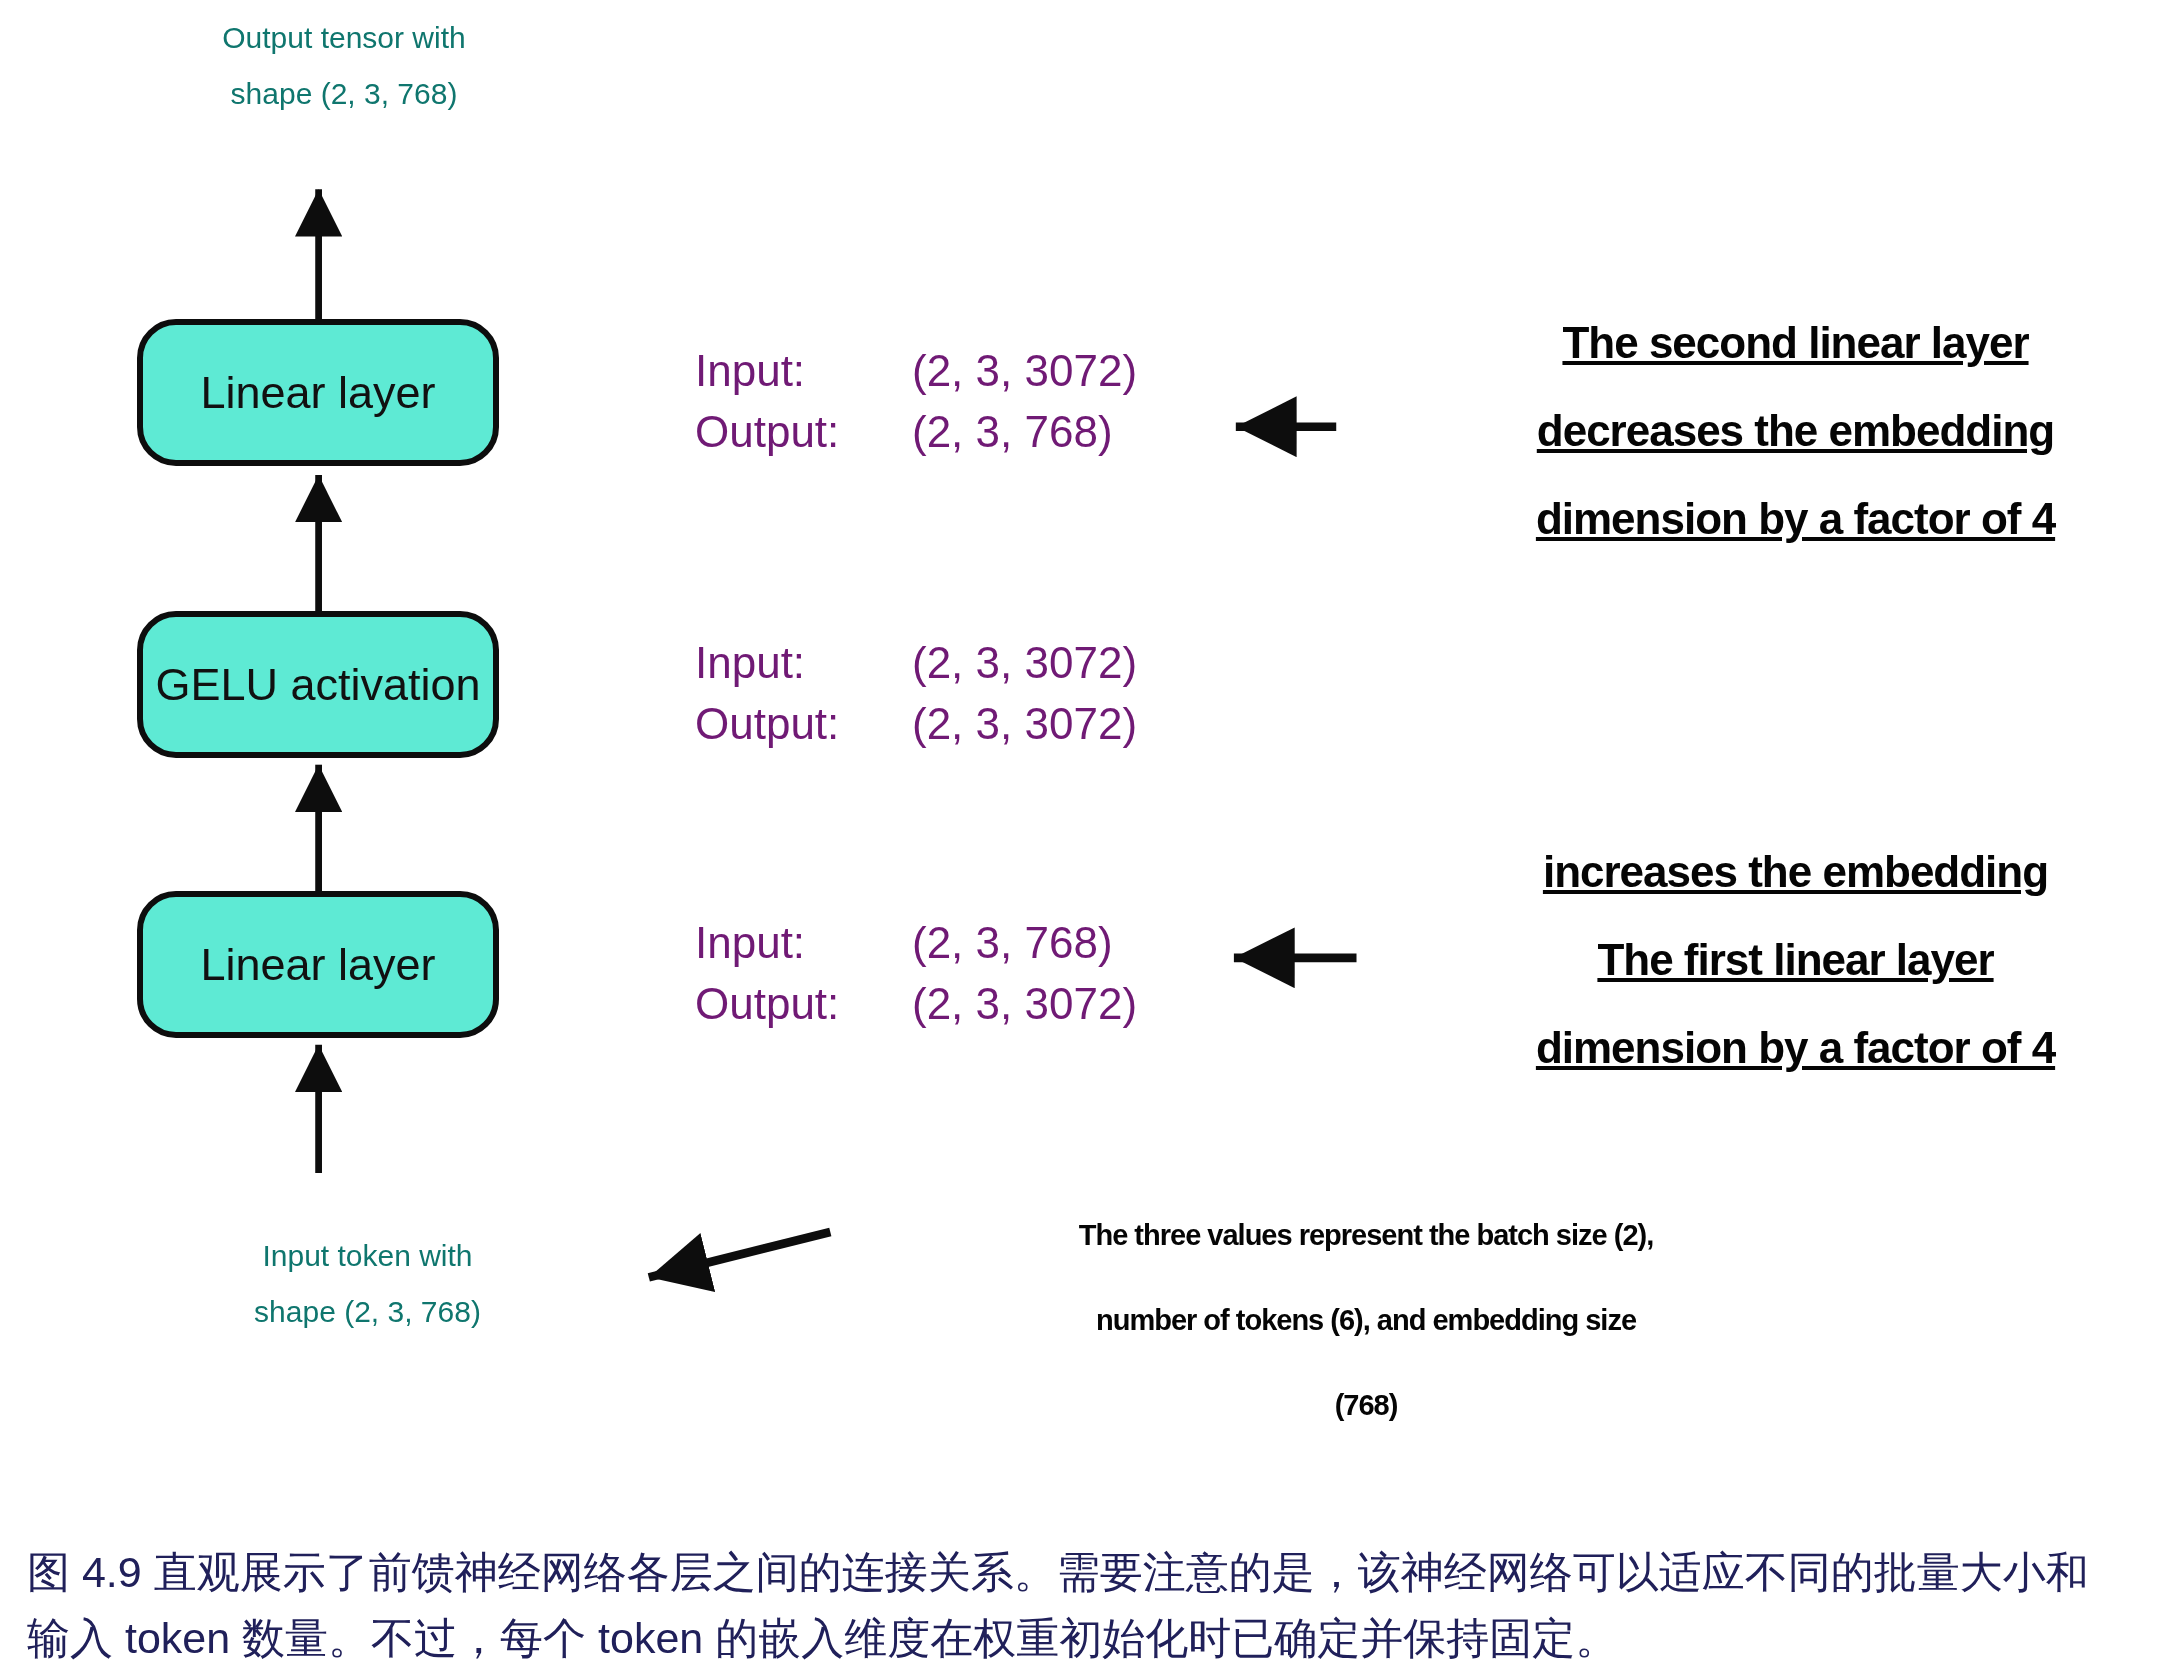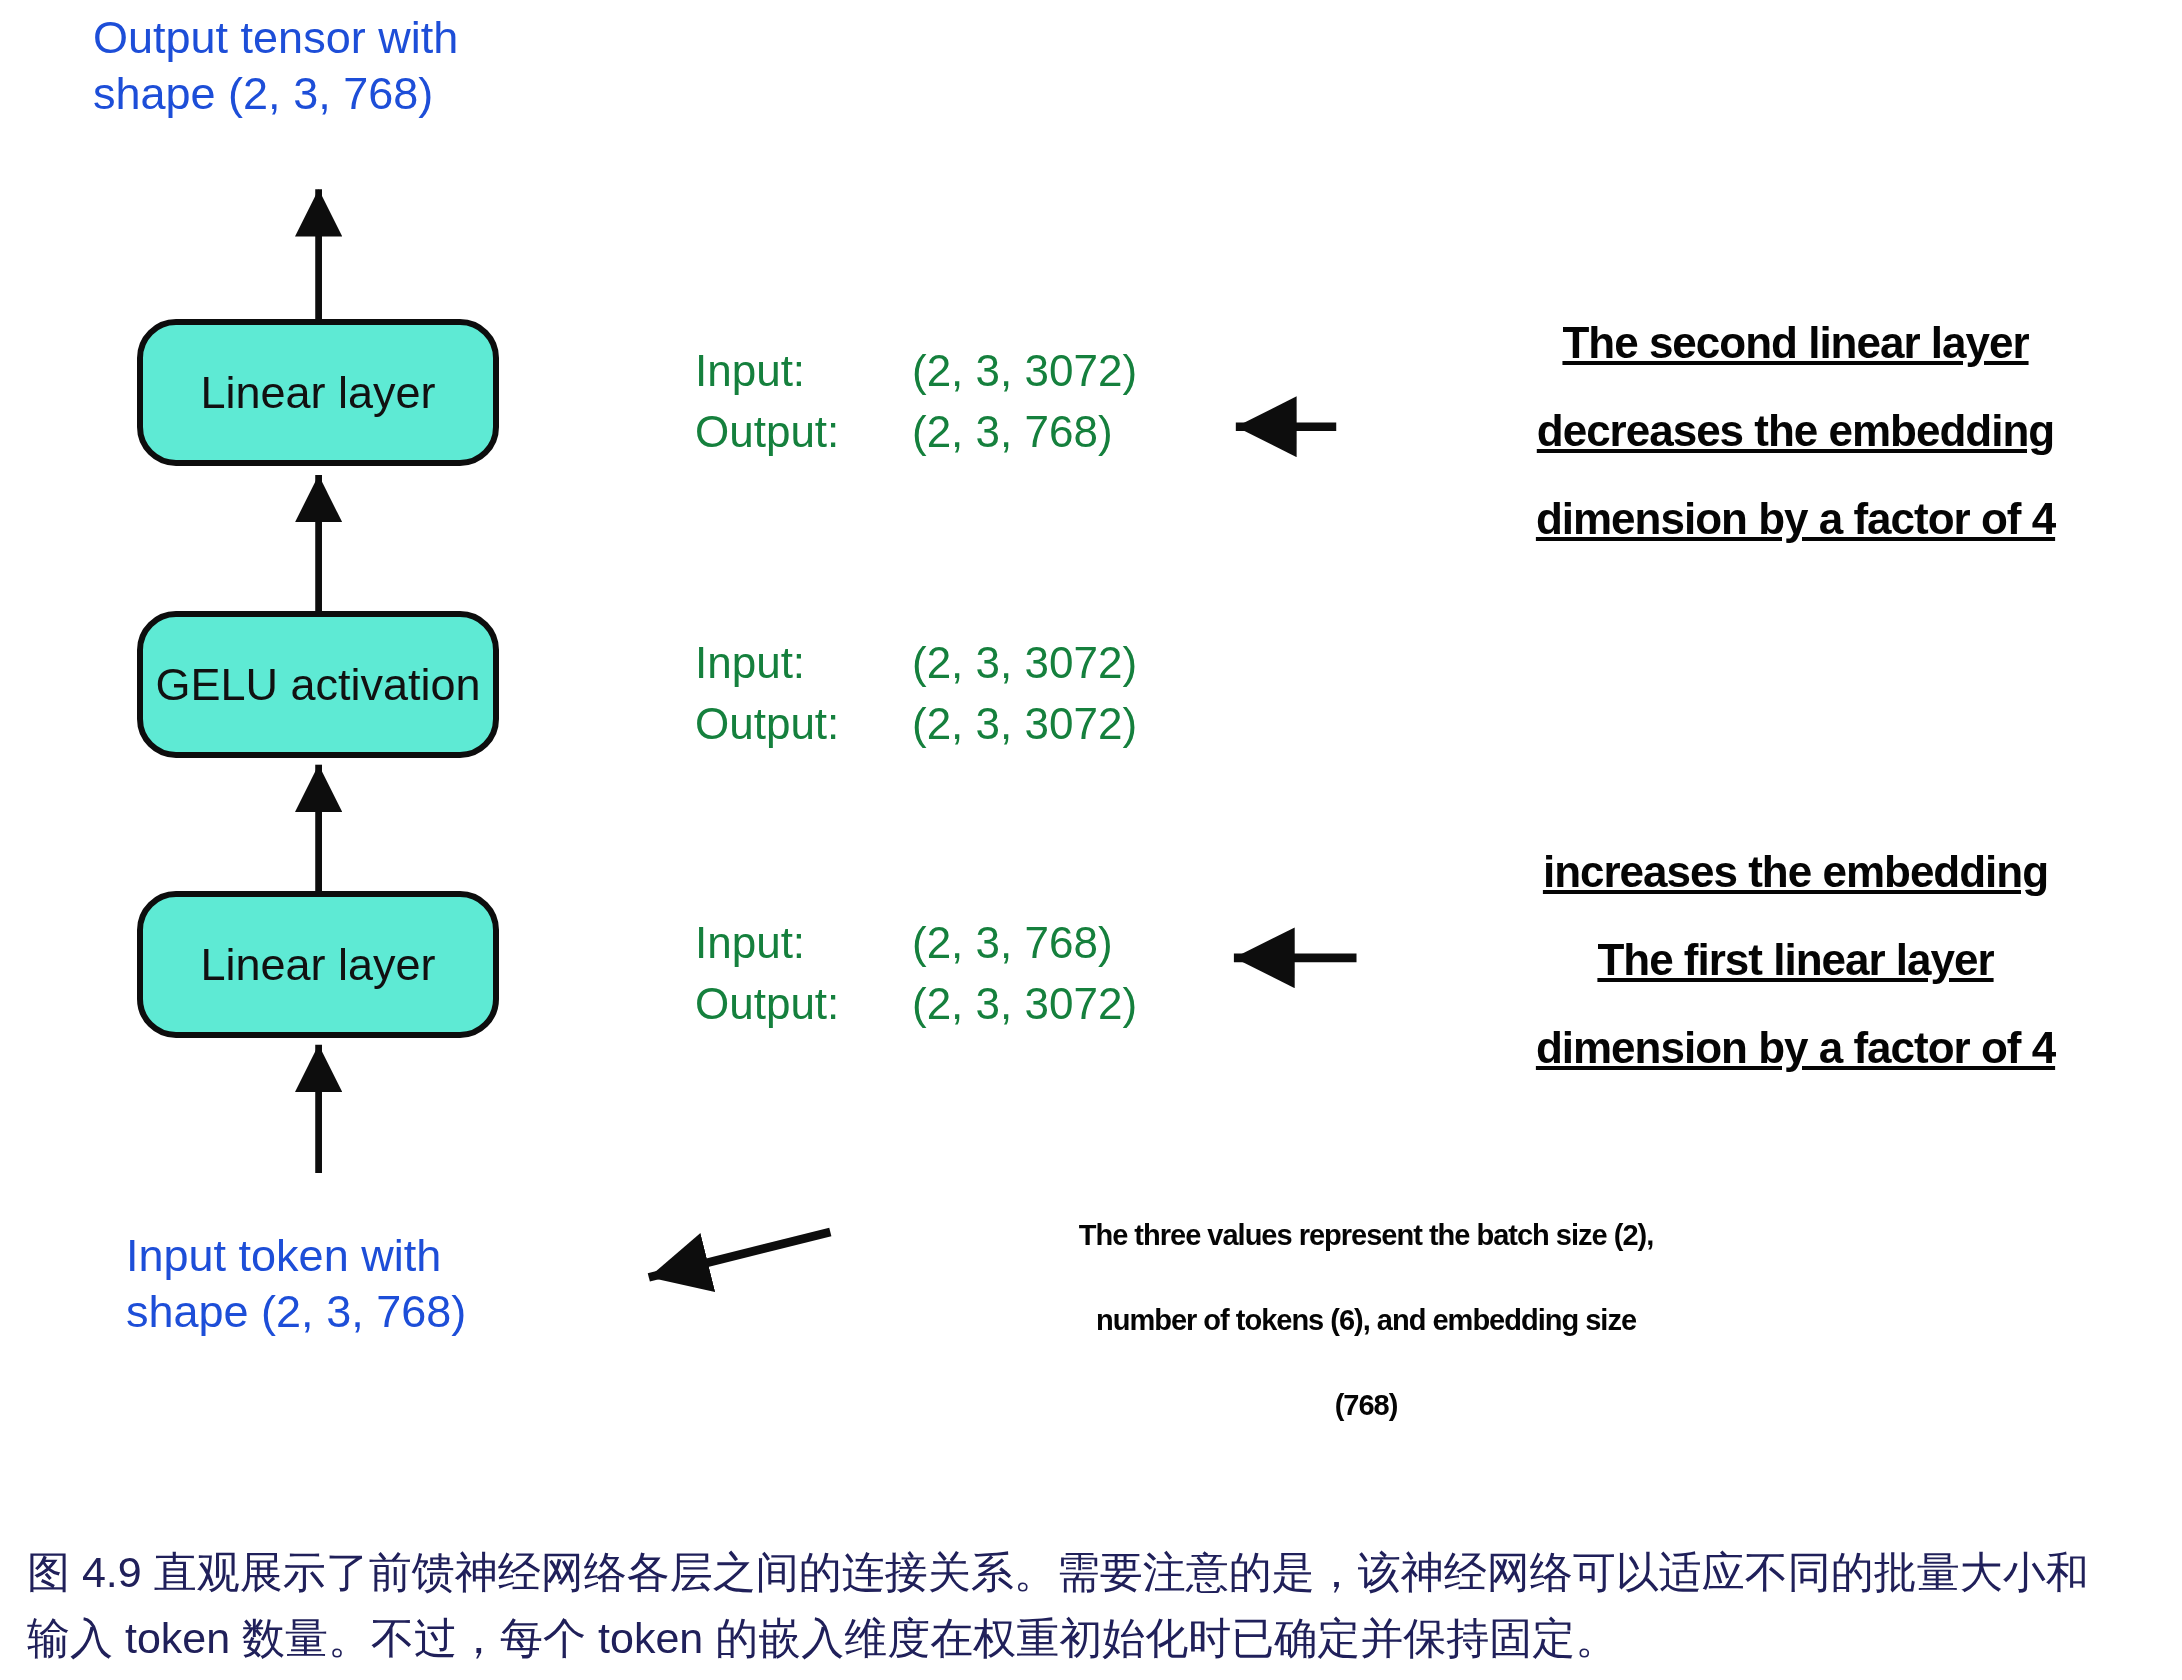--- a/index.html
+++ b/index.html
@@ -7,33 +7,33 @@
     position:relative;
     width:2182px;height:1680px;
     background:#ffffff;
     font-family:"Liberation Sans","DejaVu Sans",sans-serif;
     color:#0d0d0d;
     overflow:hidden;
   }
   .abs{position:absolute;}
   
   .tensor-label{
-    font-size:45px;line-height:56px;text-align:left;color:#1d4ed8;
+    font-size:30px;line-height:56px;text-align:center;color:#0f766e;
   }
   
   .node{
     left:137px;width:362px;height:147px;
     border:6.8px solid #0d0d0d;border-radius:39px;background:#5eead4;
     display:flex;align-items:center;justify-content:center;
     box-sizing:border-box;
     font-size:45px;color:#111111;
   }
   
   .io-block{
-    left:695px;font-size:44px;line-height:61px;color:#15803d;white-space:nowrap;
+    left:695px;font-size:44px;line-height:61px;color:#701a75;white-space:nowrap;
   }
   .io-row{display:block;}
   .io-label{display:inline-block;width:217px;}
   
   .annotation{
     font-weight:700;letter-spacing:-1px;text-align:center;color:#050505;
   }
   .ann-side{
     left:1477px;width:637px;font-size:44px;line-height:88px;text-decoration:underline;
   }

